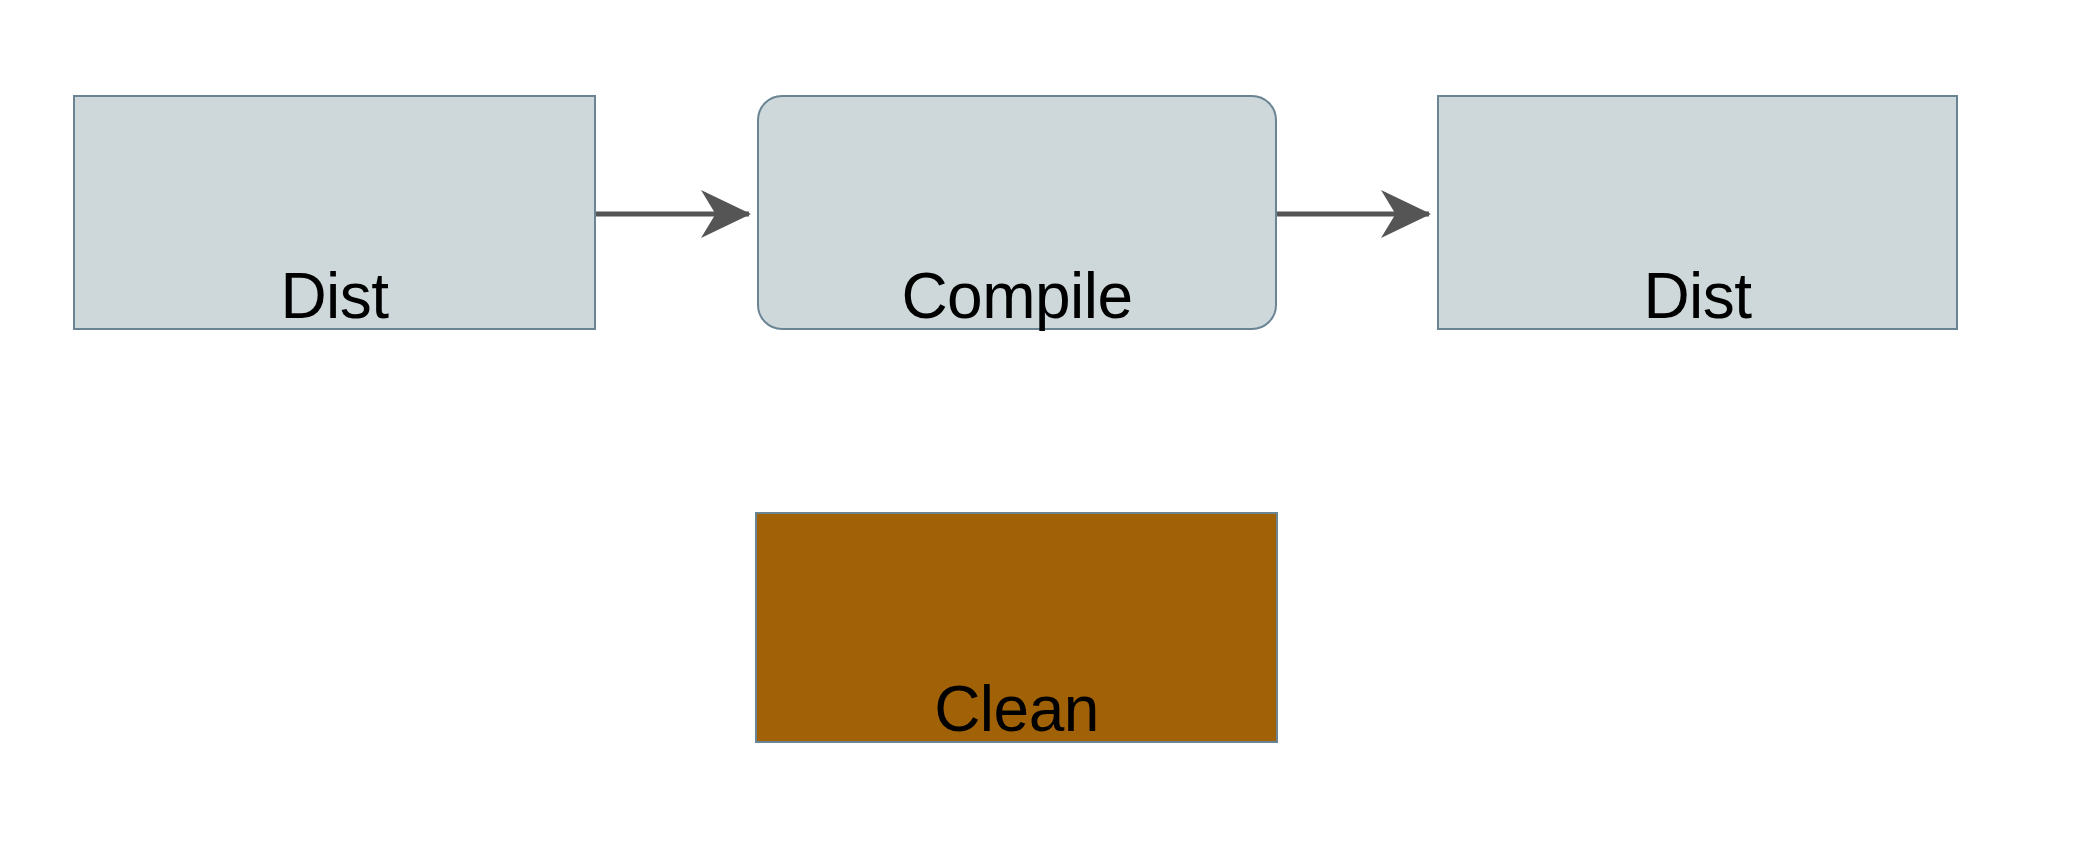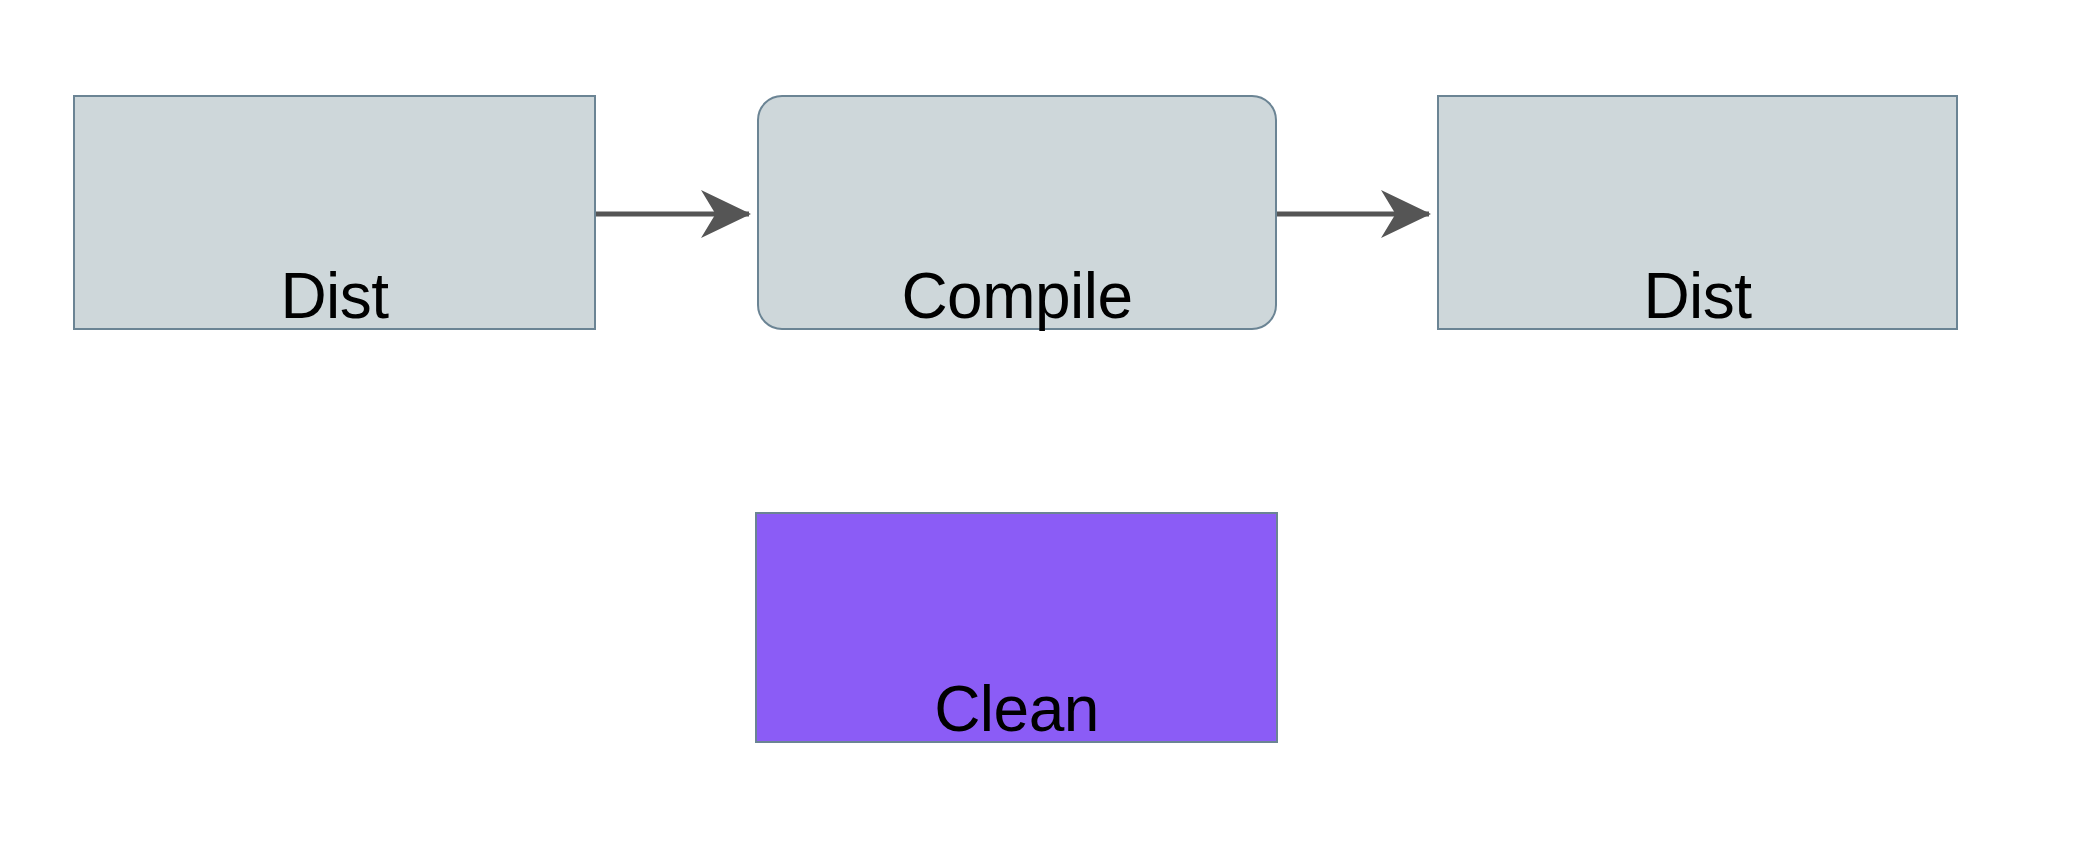--- a/index.html
+++ b/index.html
@@ -84,17 +84,17 @@
   </div>
 
   <div class="node" id="node-compile" style="background: rgb(206, 215, 218); border-color: rgb(107, 132, 148);">
     <span class="node-label" style="color: rgb(0, 0, 0);">Compile</span>
   </div>
 
   <div class="node" id="node-init" style="background: rgb(206, 215, 218); border-color: rgb(107, 132, 148);">
     <span class="node-label" style="color: rgb(0, 0, 0);">Dist</span>
   </div>
 
-  <div class="node" id="node-clean" style="background: #8b5cf6; border-color: rgb(107, 132, 148);">
+  <div class="node" id="node-clean" style="background: #a16207; border-color: rgb(107, 132, 148);">
     <span class="node-label" style="color: rgb(0, 0, 0);">Clean</span>
   </div>
 
 </div>
 
 </body></html>

